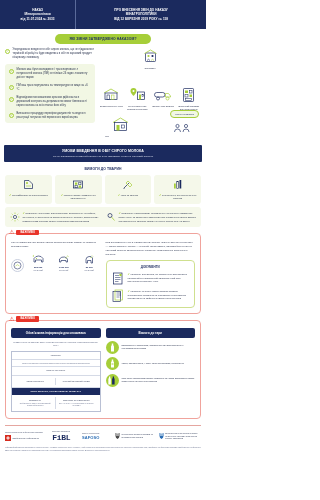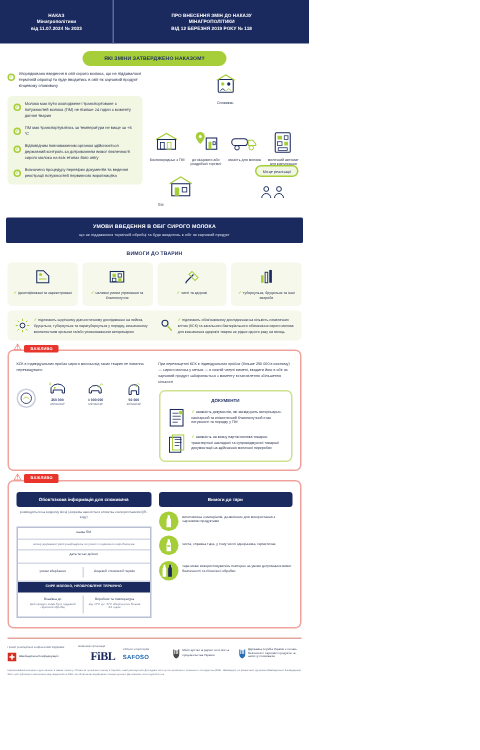--- a/index.html
+++ b/index.html
@@ -169,21 +169,21 @@
   }
   .req-tx { font-size:2.3px; line-height:1.5; color:#2c3550; }
 
   
   .footer { margin-top: 6px; padding: 0 5px; }
   .foot-line { height:.5px; background:#e5a6a0; margin-bottom:4px; }
   .logos { display:flex; align-items:center; gap:5px; }
   .logo-col { text-align:left; }
   .logo-cap { font-size:1.8px; color:#4a5470; line-height:1.4; margin-bottom:1px; }
   .logo-txt { font-size:2px; color:#3b4560; line-height:1.3; }
-  .fibl { font-size:8px; font-weight:bold; color:#1b2a5e; letter-spacing:-.3px; font-family:Liberation Serif, serif;text-align:right;}
+  .fibl { font-size:8px; font-weight:bold; color:#1b2a5e; letter-spacing:-.3px; font-family:Liberation Mono, monospace;}
   .safoso { font-size:4px; font-weight:bold; color:#2a6db5; letter-spacing:.1px; }
   .disclaimer { font-size:1.7px; color:#6b7490; line-height:1.5; margin-top:4px; text-align:justify; }
 
   svg { display:block; }
 </style>
 </head>
 <body>
 
 <div class="page">
 

